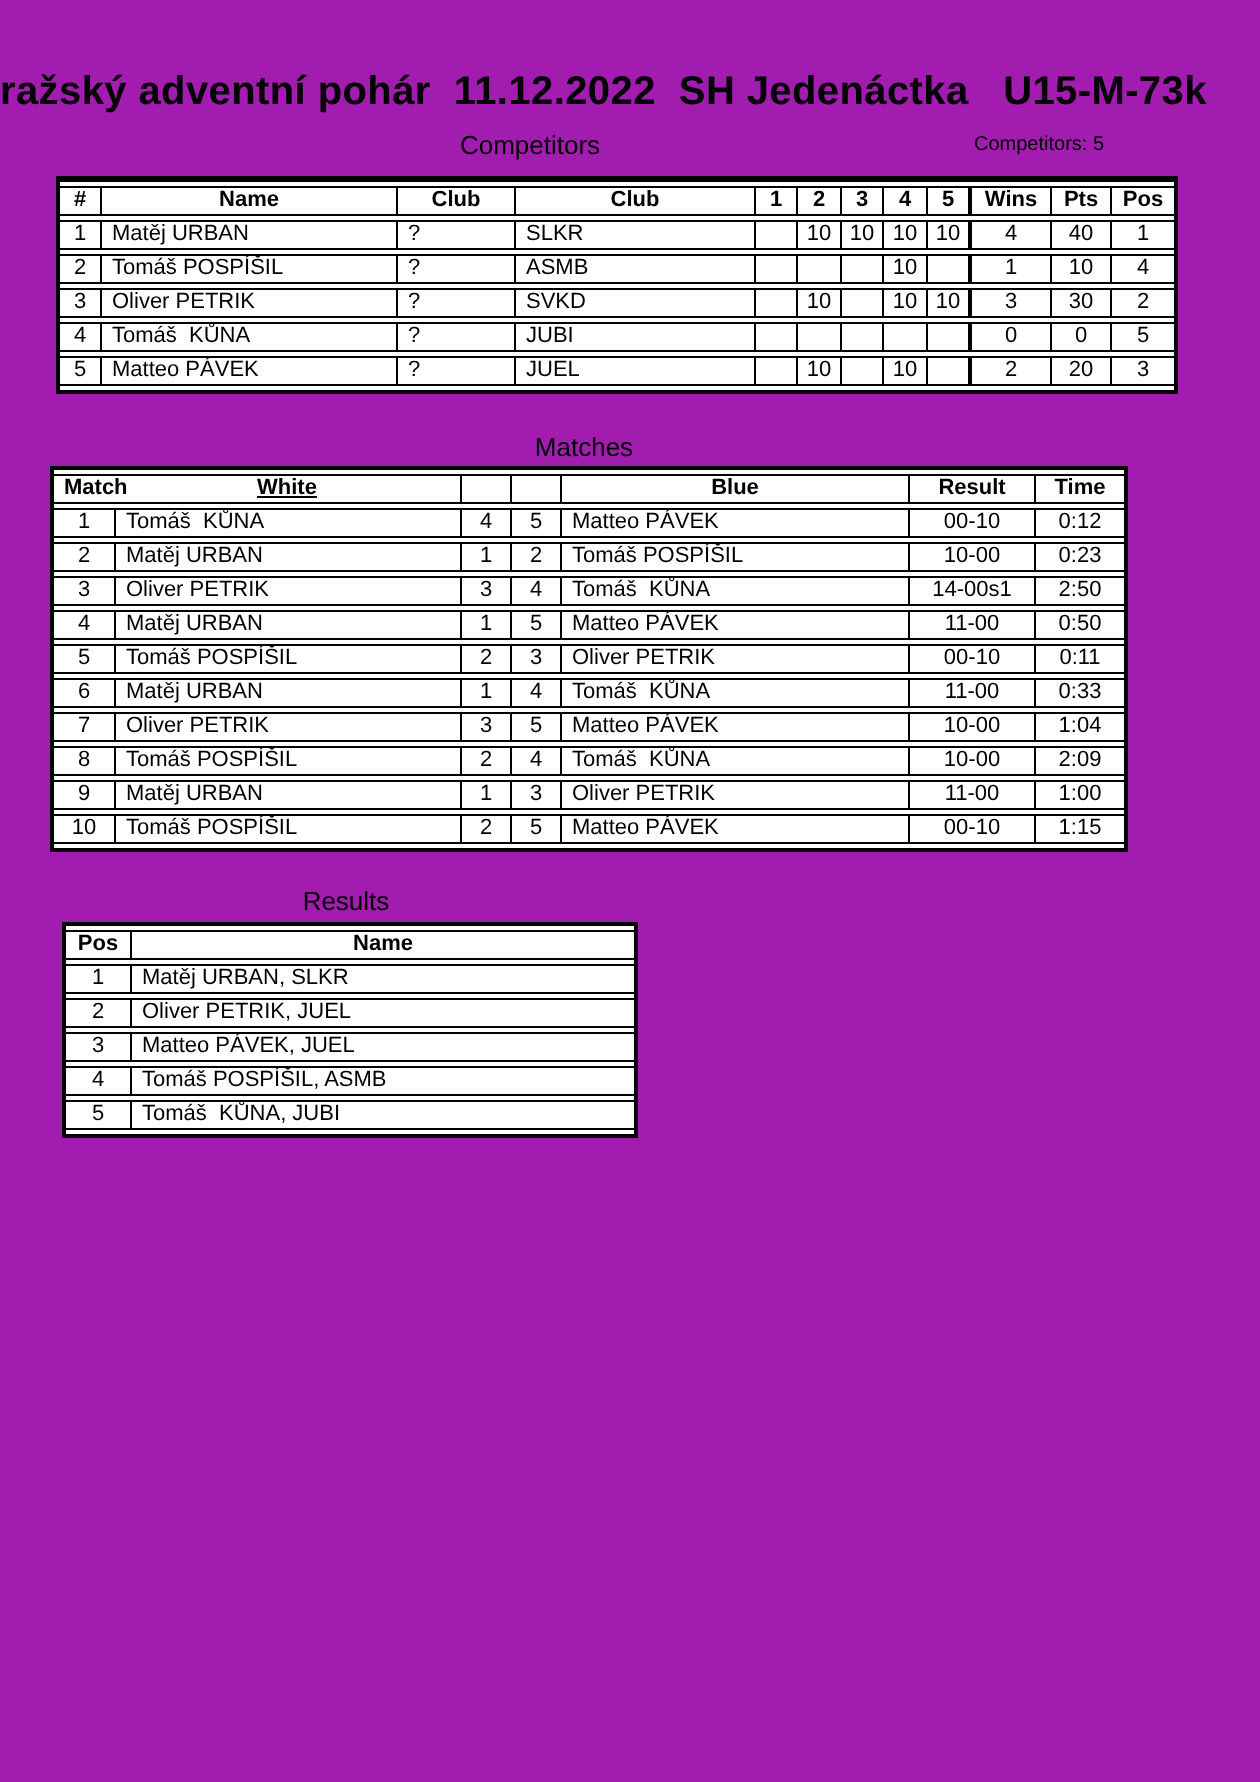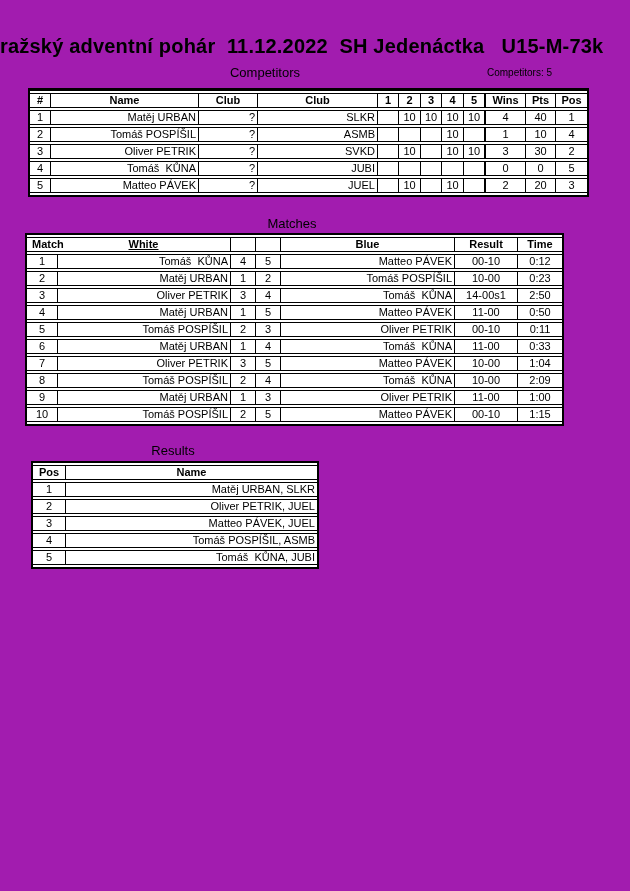--- a/index.html
+++ b/index.html
@@ -59,21 +59,21 @@
     border-top: 1px solid #000;
     border-bottom: 1px solid #000;
     overflow: visible;
     white-space: pre;
     font-size: 11px;
   }
   .tbl th { font-weight: bold; }
   .tbl th + th, .tbl td + td { border-left: 1px solid #000; }
   .tbl .thick-left { border-left: 2px solid #000 !important; }
   .tbl .no-left { border-left: none !important; text-decoration: underline; }
-  .al { text-align: right; padding-left: 5px !important; }
+  .al { text-align: left; padding-left: 5px !important; }
   .ac { text-align: center; }
 </style>
 </head>
 <body>
 
 <div id="page">
 
   <div class="main-title">ražský adventní pohár  11.12.2022  SH Jedenáctka   U15-M-73k</div>
 
   <div class="section-caption" id="caption-competitors">Competitors</div>

